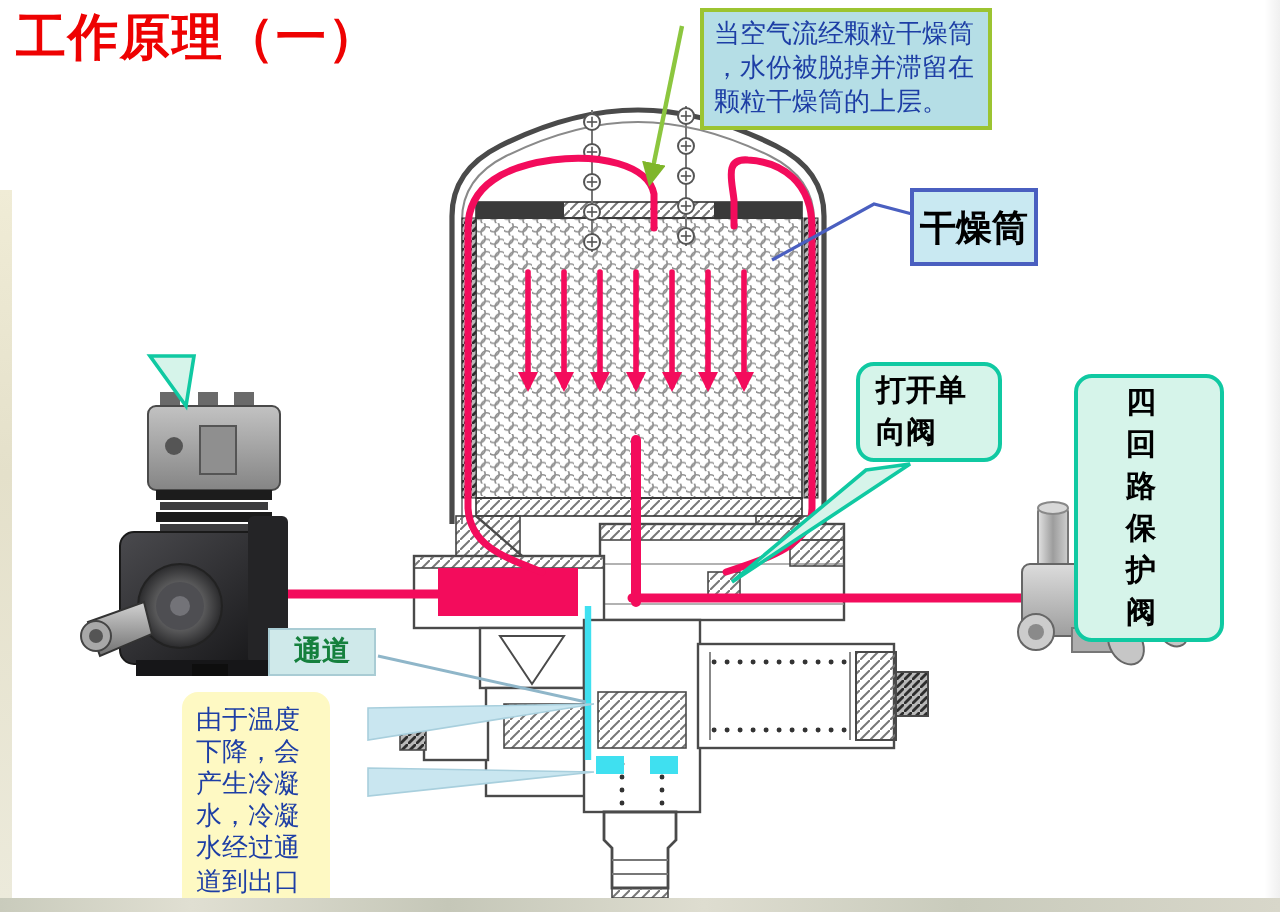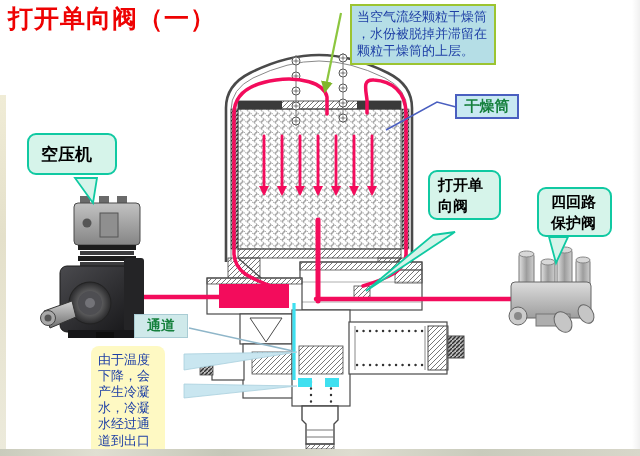--- a/index.html
+++ b/index.html
@@ -7,30 +7,30 @@
   .stage{position:relative;width:640px;height:456px;background:#ffffff;overflow:hidden;
          font-family:"Liberation Sans",sans-serif}
   .diagram-svg{position:absolute;left:0;top:0}
   .title{position:absolute;left:8px;top:2px;font-size:25px;font-weight:700;color:#ee0202;letter-spacing:1px}
   .note{position:absolute;font-weight:400;color:#1d3ea5;line-break:anywhere;word-break:break-all}
   .top-note{left:350px;top:4px;width:146px;background:#b5dee6;border:2px solid #9cc431;
             padding:3px 5px;font-size:13px;line-height:1.3}
   .bottom-note{left:91px;top:346px;width:74px;background:#fef9c3;border-radius:8px;
                padding:6px 7px;font-size:13px;line-height:1.24}
   .label{position:absolute;display:flex;align-items:center;justify-content:center;font-weight:700}
-  .dryer-label{left:455px;top:94px;width:64px;height:25px;background:#c9e9f2;
-               border:2px solid #4a5fc0;font-size:15px;color:#15803d}
+  .dryer-label{left:455px;top:94px;width:64px;height:39px;background:#c9e9f2;
+               border:2px solid #4a5fc0;font-size:18px;color:#000000}
   .channel-label{left:134px;top:314px;width:54px;height:24px;background:#cfe9ea;
                  border:1px solid #a9ccd4;font-size:14px;color:#15803d}
   .bubble{position:absolute;background:#d6f4ea;border:2.5px solid #10c9a2;border-radius:9px;
           font-weight:700;color:#000;line-break:anywhere;word-break:break-all}
   .compressor-bubble{left:27px;top:133px;width:90px;height:42px;font-size:17px;
                      display:flex;align-items:center;padding-left:12px}
-  .check-bubble{left:428px;top:170px;width:73px;font-size:15px;line-height:1.4;padding:2px 8px}
-  .fourc-bubble{left:537px;top:187px;width:75px;font-size:15px;line-height:1.4;padding:2px 12px}
+  .check-bubble{left:428px;top:181px;width:73px;font-size:15px;line-height:1.4;padding:2px 8px}
+  .fourc-bubble{left:537px;top:187px;width:75px;font-size:15px;line-height:1.4;padding:2px 24px}
   .strip-bottom{position:absolute;left:0;right:0;top:449px;height:7px;
     background:linear-gradient(90deg,#c9cbbc,#e0dfd2 15%,#c5c7b8 35%,#deddd0 55%,#c9cbbc 75%,#d8d7ca)}
   .strip-left{position:absolute;left:0;top:95px;width:6px;height:354px;
     background:linear-gradient(180deg,#f0ecd6,#e4e0ca 40%,#eceadb)}
   .edge-right{position:absolute;right:0;top:0;width:8px;height:449px;
     background:linear-gradient(90deg,rgba(0,0,0,0),rgba(0,0,0,0.06))}
 </style>
 </head>
 <body>
 
@@ -220,27 +220,26 @@
       <polyline points="456,107 437,102 386,130" fill="none" stroke="#4a5fc0" stroke-width="1.6"></polyline>
       <polygon points="75,178 97,178 93,203" fill="#d6f4ea" stroke="#10c9a2" stroke-width="1.8"></polygon>
       <polygon points="433,235 455,232 366,291" fill="#d6f4ea" stroke="#10c9a2" stroke-width="1.8"></polygon>
       <polygon points="549,237 568,237 556,263" fill="#d6f4ea" stroke="#10c9a2" stroke-width="1.8"></polygon>
       <line x1="189" y1="328" x2="293" y2="351" stroke="#8fb6c9" stroke-width="1.5"></line>
       <polygon points="184,354 184,370 297,352" fill="#c9e6f0" stroke="#a8cfdd" stroke-width="0.8"></polygon>
       <polygon points="184,384 184,398 297,386" fill="#c9e6f0" stroke="#a8cfdd" stroke-width="0.8"></polygon>
     </g>
   </svg>
 
-  <div class="title">打开单向阀（一）</div>
+  <div class="title">工作原理（一）</div>
 
   <div class="note top-note">当空气流经颗粒干燥筒，水份被脱掉并滞留在颗粒干燥筒的上层。</div>
 
   <div class="label dryer-label">干燥筒</div>
 
-  <div class="bubble compressor-bubble">空压机</div>
 
   <div class="bubble check-bubble">打开单向阀</div>
 
   <div class="bubble fourc-bubble">四回路保护阀</div>
 
   <div class="label channel-label">通道</div>
 
   <div class="note bottom-note">由于温度下降，会产生冷凝水，冷凝水经过通道到出口的阀门处。</div>
 
   <div class="strip-left"></div>

